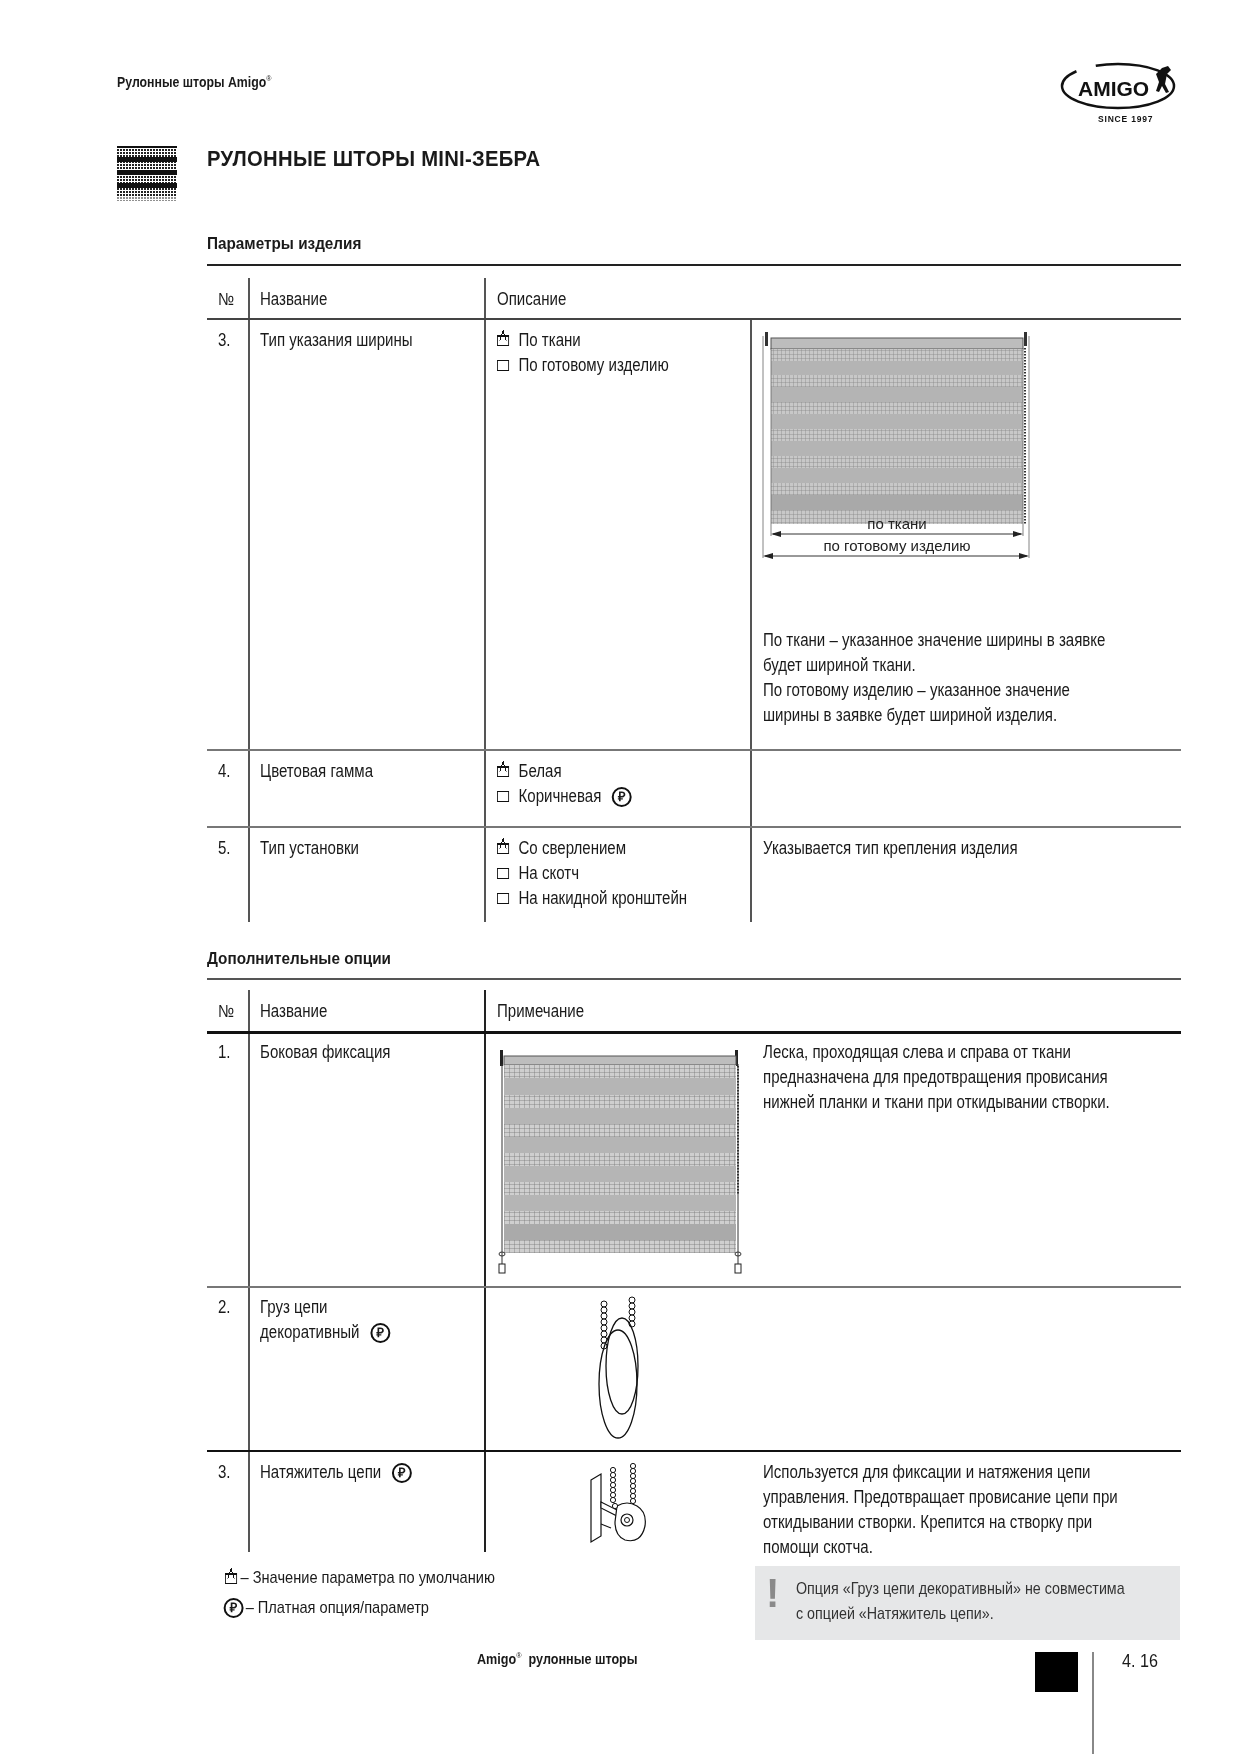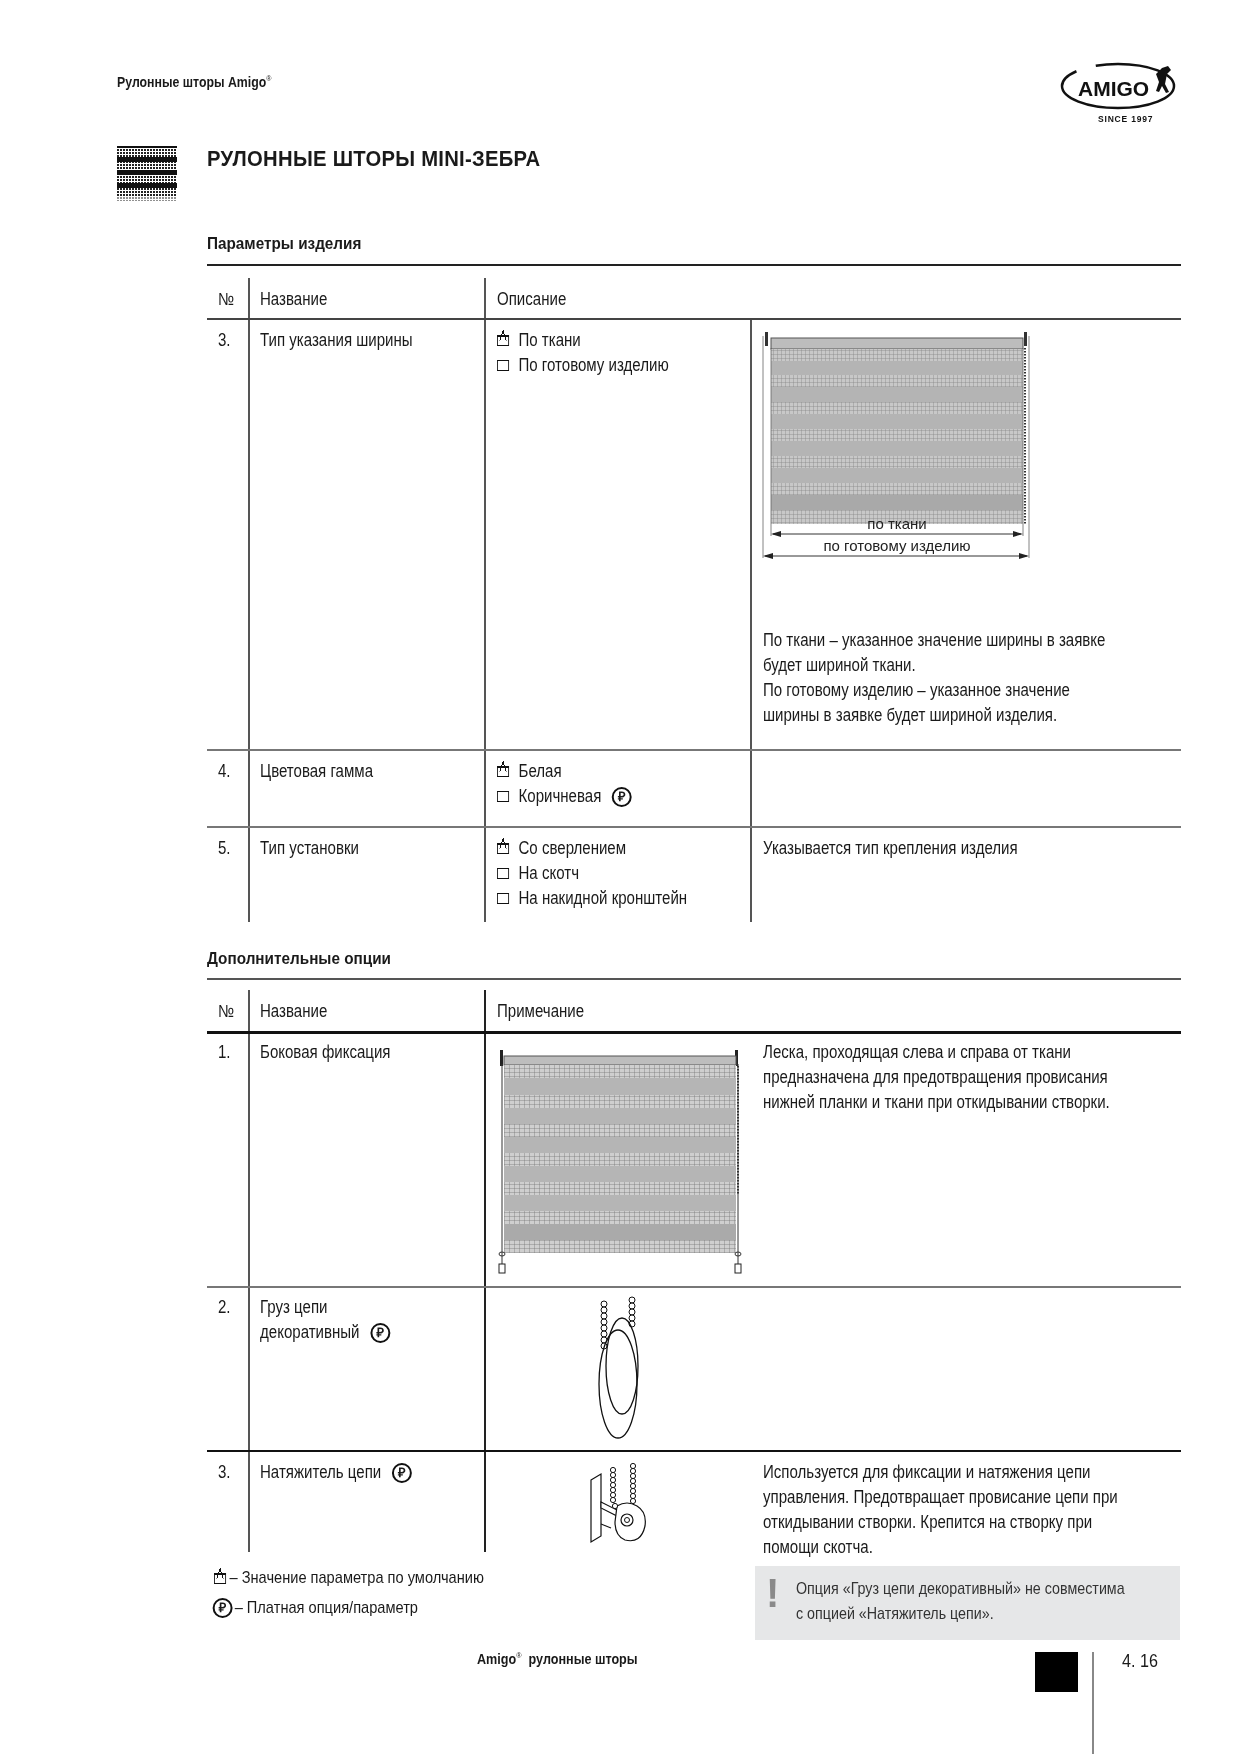--- a/index.html
+++ b/index.html
@@ -303,21 +303,21 @@
     </g>
   </svg>
 </div>
 <div class="abs desc-text" style="left:763px; top:1460px;">
   <div>Используется для фиксации и натяжения цепи</div>
   <div>управления. Предотвращает провисание цепи при</div>
   <div>откидывании створки. Крепится на створку при</div>
   <div>помощи скотча.</div>
 </div>
 
-<div class="abs" style="left:214px; top:1563px;">
+<div class="abs" style="left:225px; top:1563px;">
   <div class="legend-line">
       <span class="cb checked" style="margin-right:4px;"></span>
       <span>– Значение параметра по умолчанию</span>
     </div>
   <div class="legend-line">
       <span class="ruble" style="margin-left:0; margin-right:4px;">₽</span>
       <span>– Платная опция/параметр</span>
     </div>
 </div>
 

